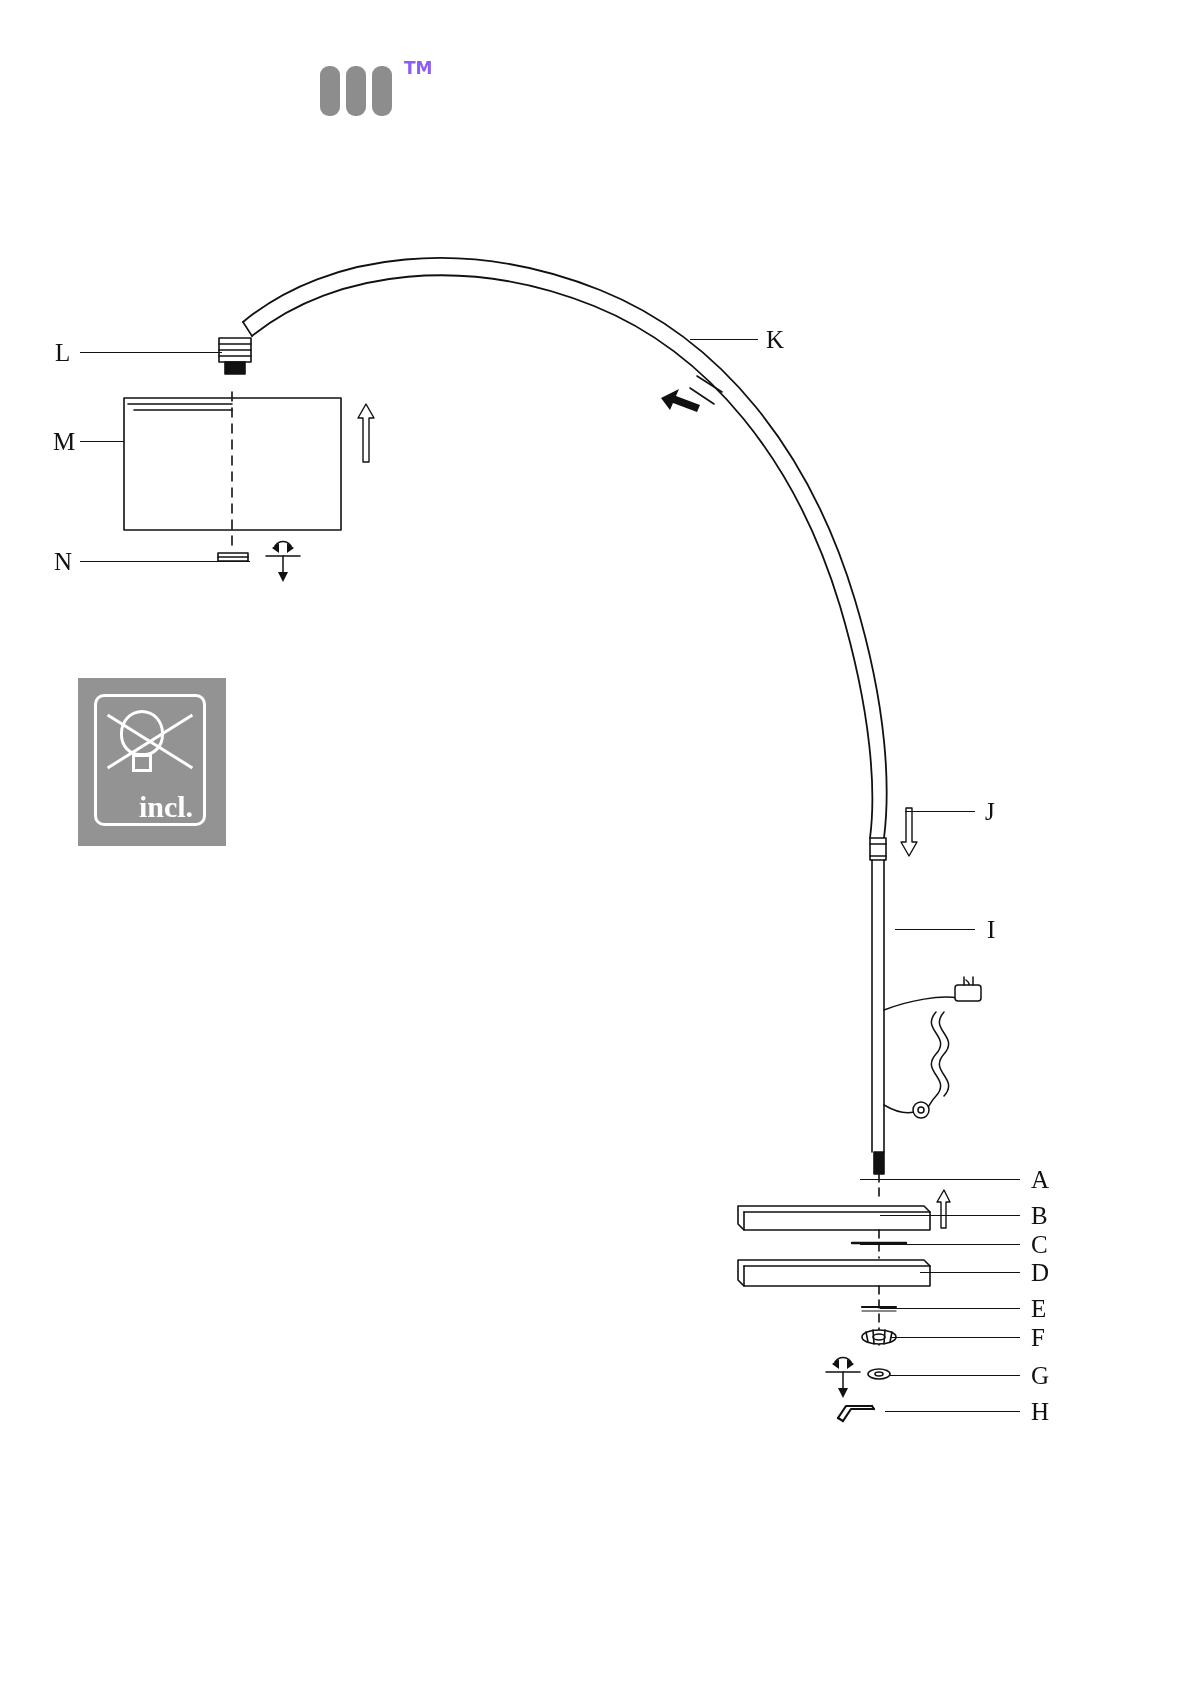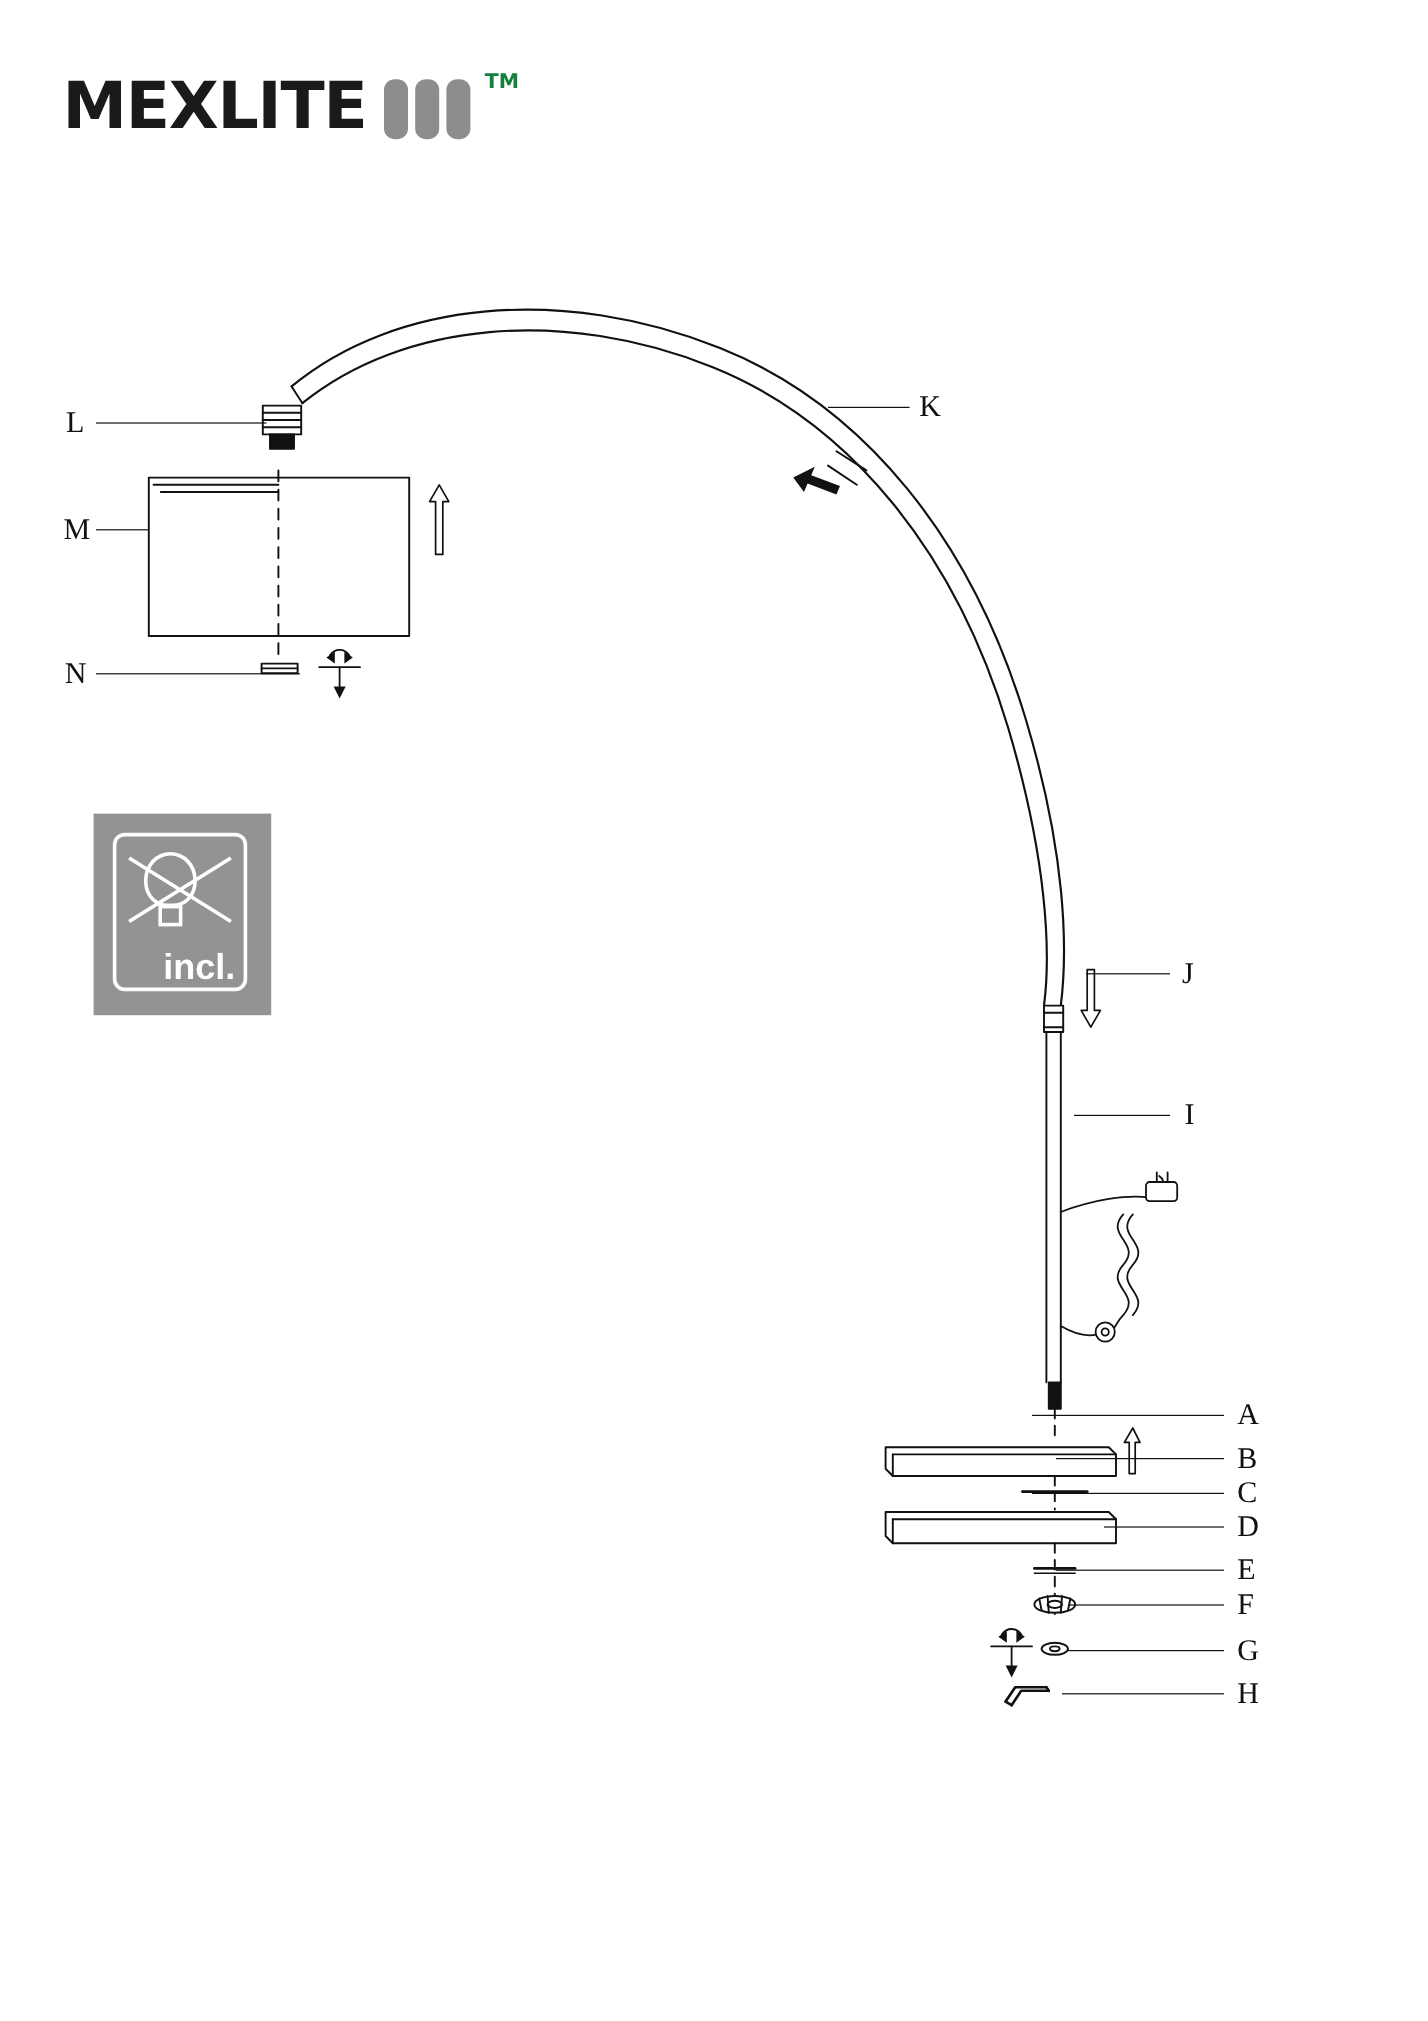--- a/index.html
+++ b/index.html
@@ -55,21 +55,21 @@
   #brand-bars i:nth-child(1) { left: 0px; }
   #brand-bars i:nth-child(2) { left: 26px; }
   #brand-bars i:nth-child(3) { left: 52px; }
   #brand-tm {
     position: absolute;
     left: 404px;
     top: 58px;
     font-family: "DejaVu Sans", sans-serif;
     font-size: 17px;
     font-weight: bold;
-    color: #15803d;
+    color: #8b5cf6;
   }
   #article-title {
     position: absolute;
     left: 440px;
     top: 78px;
     font-family: "DejaVu Sans", sans-serif;
     font-size: 34px;
     color: #1a1a1a;
     letter-spacing: 0.5px;
   }
@@ -128,21 +128,21 @@
     width: 100px; height: 0;
     border-top: 3px solid #ffffff;
     transform-origin: 50% 50%;
   }
   #nobulb .sl1 { transform: rotate(32deg); }
   #nobulb .sl2 { transform: rotate(-32deg); }
   #nobulb .incl {
     position: absolute;
     left: 0; right: 0; bottom: 22px;
     text-align: center;
-    font-family: Liberation Sans, sans-serif;
+    font-family: Liberation Serif, serif;
     font-weight: bold;
     font-size: 30px;
     color: #ffffff;
     letter-spacing: 0px;
     padding-left: 28px;
   }
 
   
   #art {
     position: absolute;
@@ -151,21 +151,20 @@
     height: 1684px;
     pointer-events: none;
   }
 </style>
 </head>
 <body>
 
 <div id="page">
 
   <div id="header">
-    <div id="brand">MEXLITE</div>
     <div id="brand-bars">
       <i></i>
         <i></i>
         <i></i>
     </div>
     <div id="brand-tm">TM</div>
   </div>
 
   <div id="nobulb">
     <div class="inner"></div>

